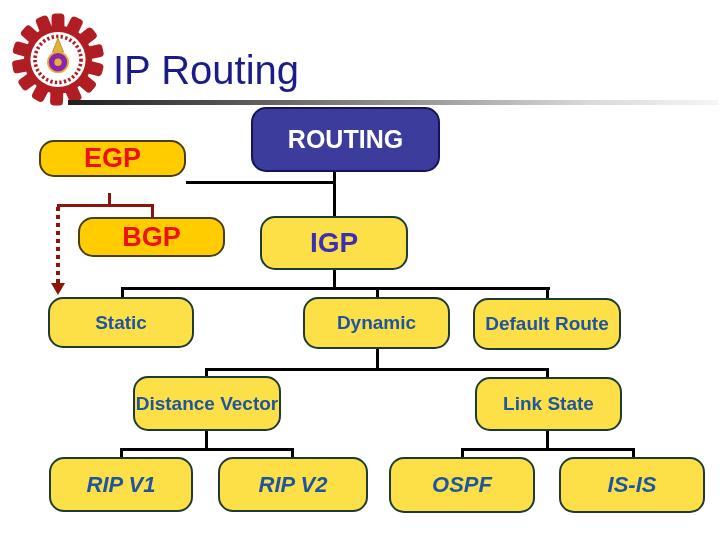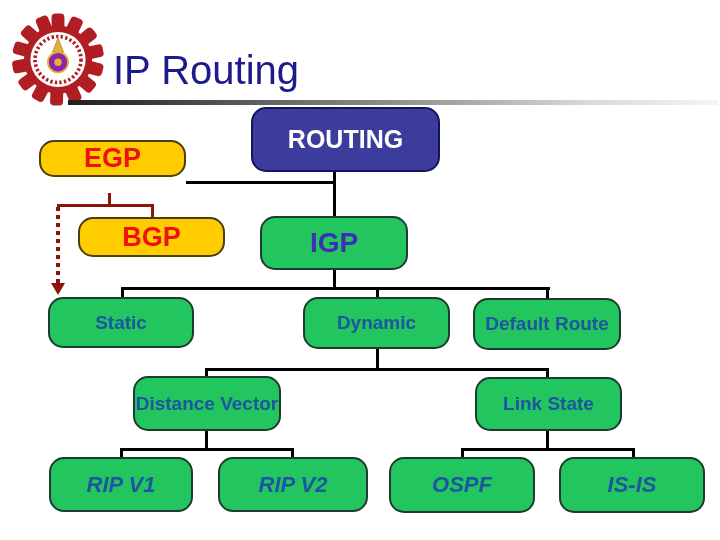--- a/index.html
+++ b/index.html
@@ -17,21 +17,21 @@
     position:absolute;left:68px;top:100px;width:650px;height:5px;
     background:linear-gradient(to right,#1f1f1f 0%,#555 25%,#9a9a9a 55%,#d9d9d9 80%,#f5f5f5 100%);
   }
   
   .node{
     position:absolute;display:flex;align-items:center;justify-content:center;
     box-sizing:border-box;border-radius:15px;font-weight:bold;white-space:nowrap;
   }
   .navy{background:#3c3c9c;border:2px solid #14145e;color:#ffffff;font-size:25px;}
   .yellow{background:#ffcc00;border:2px solid #4a3d10;color:#ee1111;font-size:27px;}
-  .teal{background:#22c55e;border:2px solid #1e3b33;color:#1e55a0;}
+  .teal{background:#fde047;border:2px solid #1e3b33;color:#1e55a0;}
   .igp-text{color:#3d2eb8;font-size:28px;}
   .mid{font-size:19px;align-items:center;}
   .leaf{font-size:22px;font-style:italic;}
   
   .ln{position:absolute;background:#000000;}
   .red{background:#8b1508;}
   .dash{
     position:absolute;width:4px;
     background:repeating-linear-gradient(to bottom,#8b1508 0 4px,transparent 4px 8px);
   }

